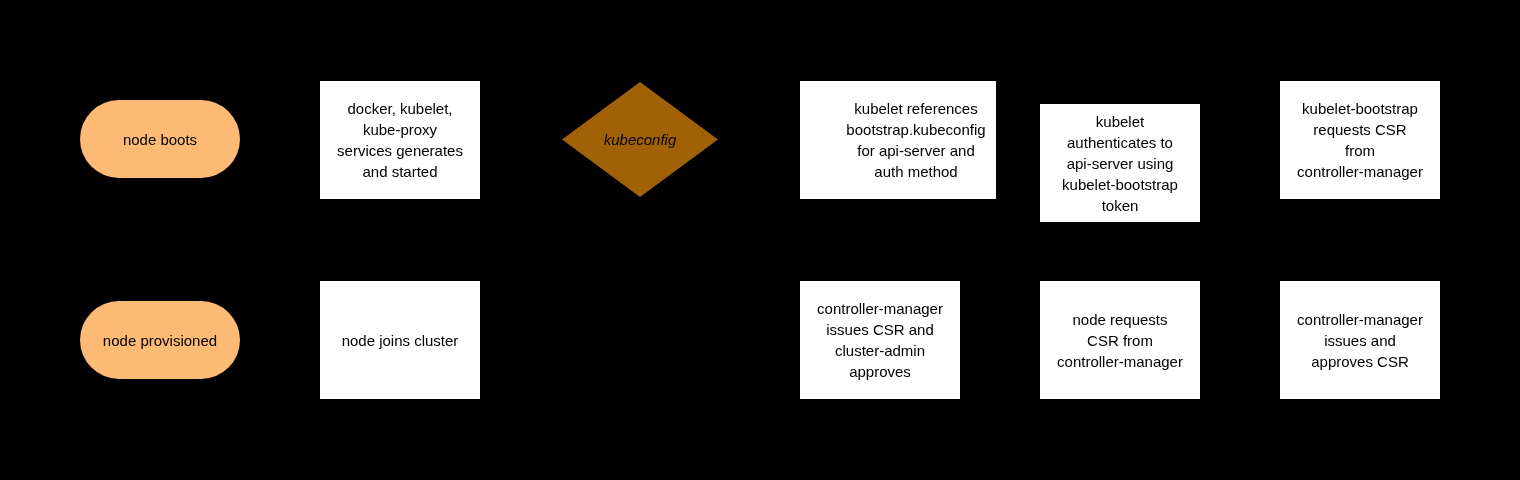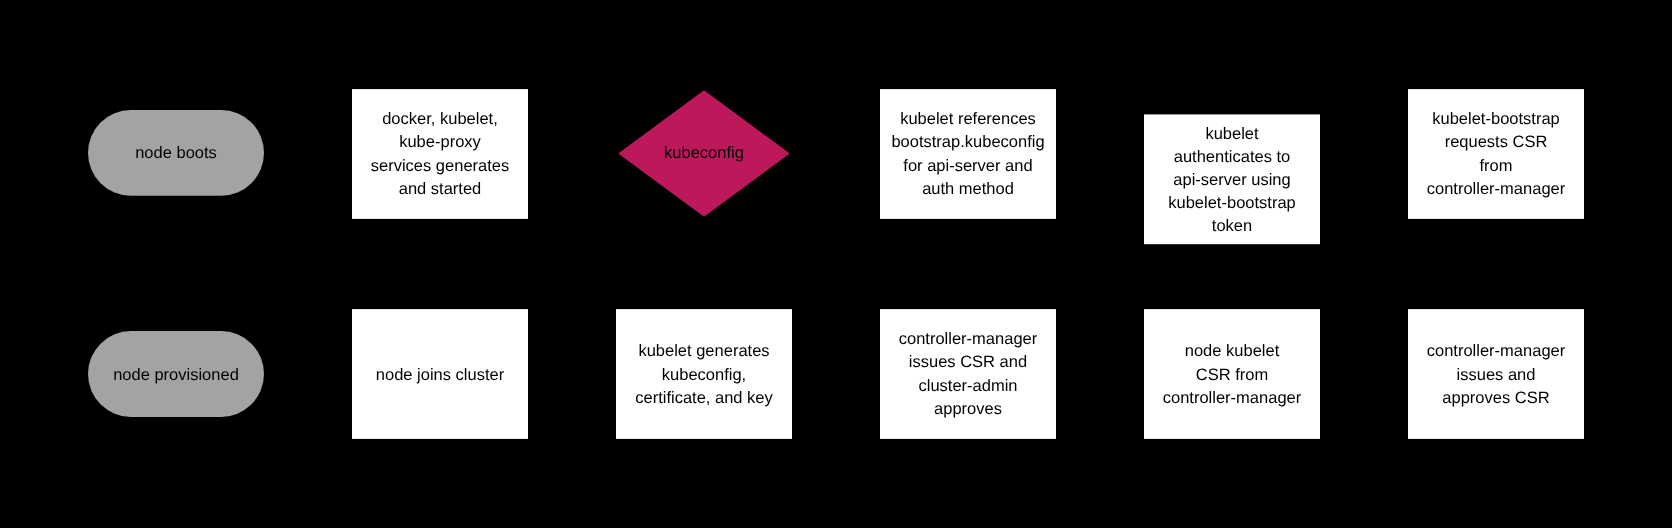--- a/index.html
+++ b/index.html
@@ -26,40 +26,41 @@
     line-height: 21px;
     overflow: hidden;
   }
   .node .label {
     white-space: pre-line;
     width: 100%;
   }
   .terminal {
     width: 160px;
     height: 78px;
-    background: #a3a3a3;
+    background: #fdba74;
     border-radius: 39px;
   }
   .process {
     width: 160px;
     height: 118px;
     background: #ffffff;
   }
   .decision {
     width: 156px;
     height: 115px;
-    background: #be185d;
+    background: #a16207;
     -webkit-clip-path: polygon(50% 0%, 100% 50%, 50% 100%, 0% 50%);
     clip-path: polygon(50% 0%, 100% 50%, 50% 100%, 0% 50%);
+    font-style: italic;
   }
   
   .r1-terminal { left: 80px;   top: 100px; }
   .r1-c2       { left: 320px;  top: 81px; }
   .r1-c3       { left: 562px;  top: 82px; }
-  .r1-c4       { left: 800px;  top: 81px; }
+  .r1-c4       { left: 800px;  top: 81px; padding-left: 36px; }
   .r1-c5       { left: 1040px; top: 81px; margin-top: 23px; }
   .r1-c6       { left: 1280px; top: 81px; }
   
   .r2-terminal { left: 80px;   top: 301px; }
   .r2-c2       { left: 320px;  top: 281px; }
   .r2-c3       { left: 560px;  top: 281px; }
   .r2-c4       { left: 800px;  top: 281px; }
   .r2-c5       { left: 1040px; top: 281px; }
   .r2-c6       { left: 1280px; top: 281px; }
 </style>
@@ -99,33 +100,28 @@
 from
 controller-manager</span>
   </div>
 
   <div class="node terminal r2-terminal">
     <span class="label">node provisioned</span>
   </div>
   <div class="node process r2-c2">
     <span class="label">node joins cluster</span>
   </div>
-  <div class="node process r2-c3">
-    <span class="label">kubelet generates
-kubeconfig,
-certificate, and key</span>
-  </div>
   <div class="node process r2-c4">
     <span class="label">controller-manager
 issues CSR and
 cluster-admin
 approves</span>
   </div>
   <div class="node process r2-c5">
-    <span class="label">node kubelet
+    <span class="label">node requests
 CSR from
 controller-manager</span>
   </div>
   <div class="node process r2-c6">
     <span class="label">controller-manager
 issues and
 approves CSR</span>
   </div>
 
 </div>

